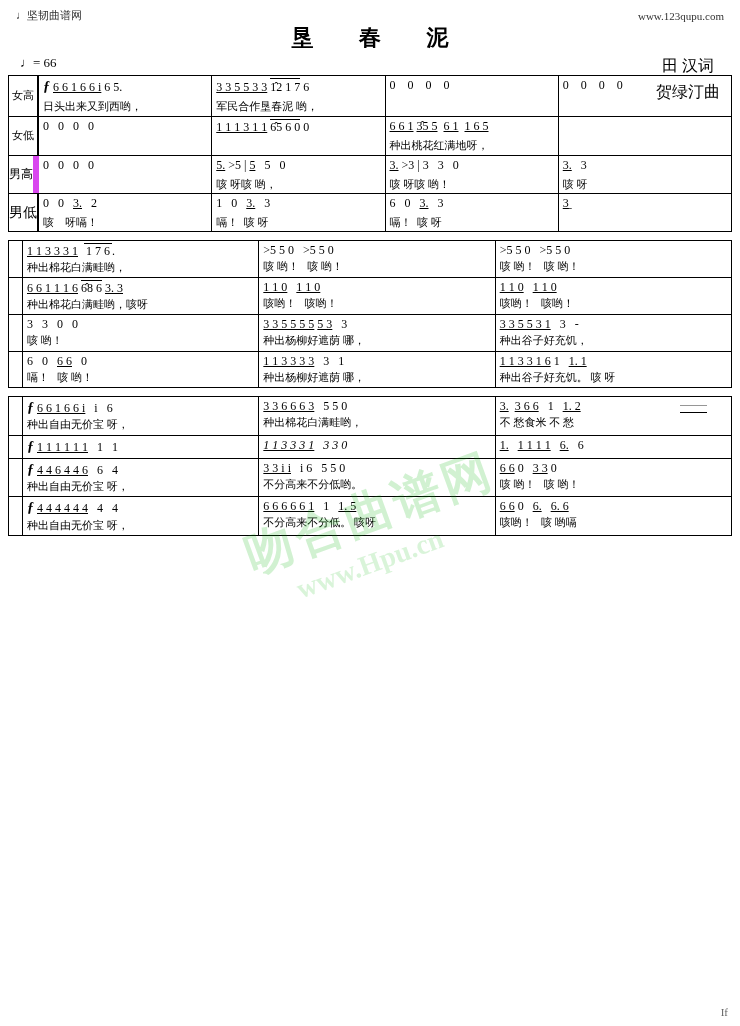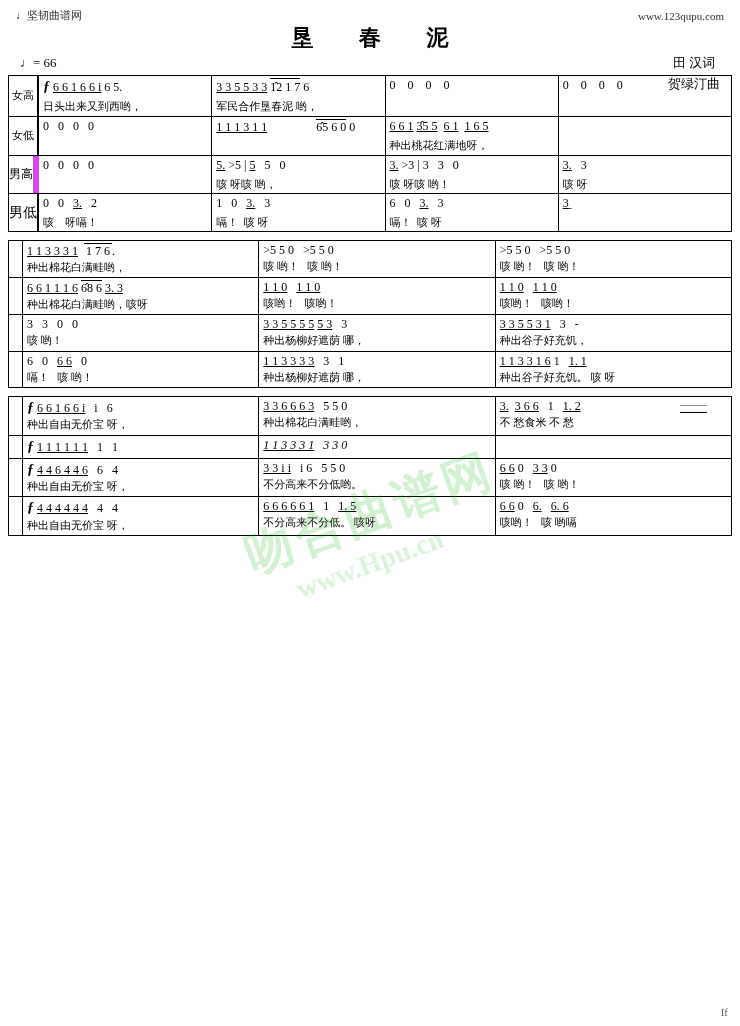--- a/index.html
+++ b/index.html
@@ -62,21 +62,21 @@
     .main-title {
       font-size: 22px;
       font-weight: bold;
       letter-spacing: 20px;
       padding-left: 20px;
     }
 
     .credits {
       position: absolute;
       right: 12px;
-      font-size: 13px;
+      font-size: 16px;
       line-height: 1.6;
     }
 
     .tempo {
       font-size: 13px;
       padding-left: 12px;
       margin-top: 2px;
       display: flex;
       align-items: center;
       gap: 4px;
@@ -175,21 +175,21 @@
 
     <div style="display:flex; border-bottom:1px solid #000;">
       <div style="width:30px;min-width:30px;border-right:2px solid #000;display:flex;align-items:center;justify-content:center;font-size:11px;">女低</div>
       <div style="flex:1;">
         <div style="display:grid;grid-template-columns:1fr 1px 1fr 1px 1fr 1px 1fr;">
           <div style="padding:2px 4px;">
             <div class="note-row">0 &nbsp; 0 &nbsp; 0 &nbsp; 0</div>
           </div>
           <div style="background:#000;width:1px;"></div>
           <div style="padding:2px 4px;">
-            <div class="note-row"><u>1 1 1 3 1 1</u> <span style="border-top:1px solid #000;display:inline-block;margin-left:46px;">6̂5 6 0</span> 0</div>
+            <div class="note-row"><u>1 1 1 3 1 1</u> <span style="border-top:1px solid #000;display:inline-block;">6̂5 6 0</span> 0</div>
           </div>
           <div style="background:#000;width:1px;"></div>
           <div style="padding:2px 4px;">
             <div class="note-row"><u>6 6 1</u> <u>3̂5 5</u>&nbsp; <u>6 1</u>&nbsp; <u>1 6 5</u></div>
           </div>
           <div style="background:#000;width:1px;"></div>
           <div style="padding:2px 4px;">
             <div class="note-row"></div>
           </div>
         </div>
@@ -419,20 +419,24 @@
           <div style="padding:2px 4px;">
             <div class="note-row"><span class="forte">ƒ</span> <u>1 1 1 1 1 1</u> &nbsp; 1 &nbsp; 1</div>
             <div class="lyric-row"></div>
           </div>
           <div style="background:#000;width:1px;"></div>
           <div style="padding:2px 4px;font-style:italic;">
             <div class="note-row"><u>1 1 3 3 3 1</u> &nbsp; 3 3 0</div>
             <div class="lyric-row"></div>
           </div>
           <div style="background:#000;width:1px;"></div>
+          <div style="padding:2px 4px;">
+            <div class="note-row"><u>1.</u> &nbsp; <u>1 1 1 1</u> &nbsp; <u>6.</u> &nbsp; 6</div>
+            <div class="lyric-row"></div>
+          </div>
         </div>
       </div>
     </div>
 
     <div style="display:flex; border-bottom:1px solid #000;">
       <div style="width:14px;min-width:14px;border-right:1.5px solid #000;"></div>
       <div style="flex:1;">
         <div style="display:grid;grid-template-columns:1fr 1px 1fr 1px 1fr;">
           <div style="padding:2px 4px;">
             <div class="note-row"><span class="forte">ƒ</span> <u>4 4 6 4 4 6</u> &nbsp; 6 &nbsp; 4</div>

